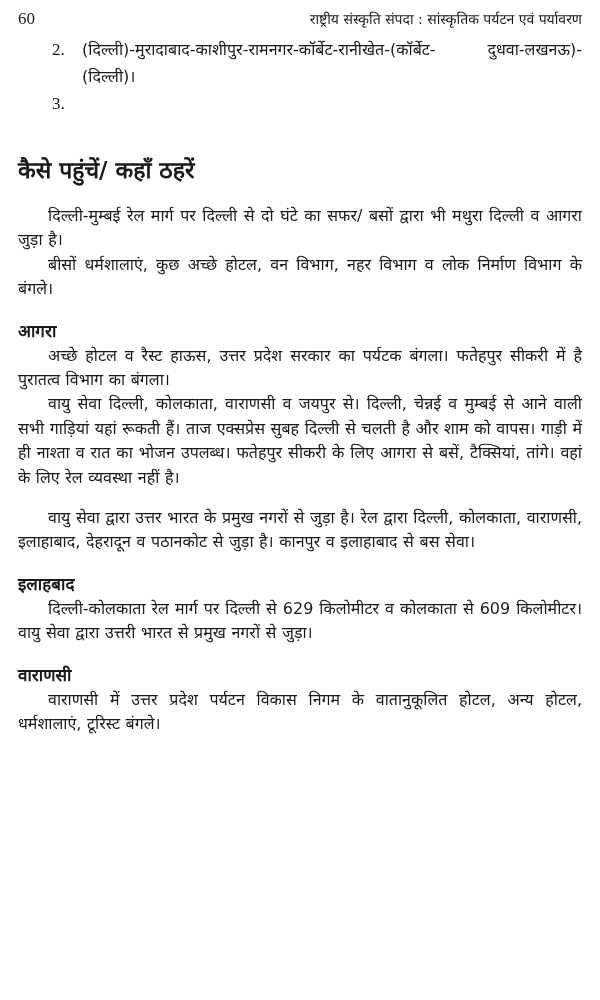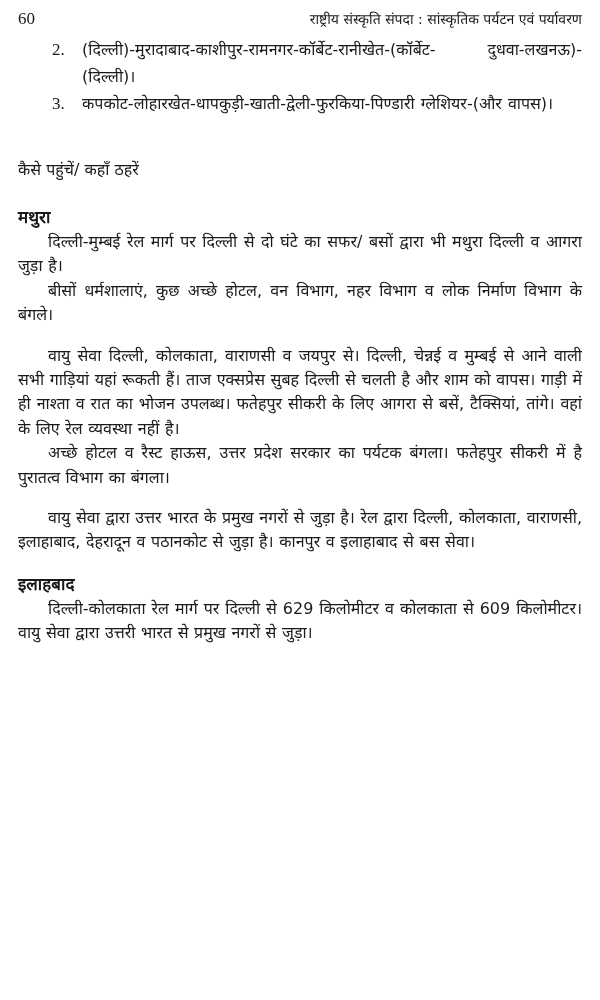--- a/index.html
+++ b/index.html
@@ -70,22 +70,22 @@
       font-size: 17px;
     }
     .content {
       position: absolute;
       top: 156px;
       left: 18px;
       right: 18px;
     }
     .main-heading {
       font-family: "DejaVu Sans", sans-serif;
-      font-weight: normal;
-      font-size: 16px;
+      font-weight: bold;
+      font-size: 23px;
       line-height: 28px;
       margin: 0 0 20px 0;
     }
     .city {
       margin-bottom: 16px;
     }
     .city-heading {
       font-family: "DejaVu Sans", sans-serif;
       font-weight: bold;
       font-size: 17px;
@@ -112,44 +112,45 @@
     <span class="book-title">राष्ट्रीय संस्कृति संपदा : सांस्कृतिक पर्यटन एवं पर्यावरण</span>
   </div>
 
   <ol class="route-list">
     <li class="route-item">
       <span class="route-num">2.</span>
       <span>(दिल्ली)-मुरादाबाद-काशीपुर-रामनगर-कॉर्बेट-रानीखेत-(कॉर्बेट- दुधवा-लखनऊ)-(दिल्ली)।</span>
     </li>
     <li class="route-item">
       <span class="route-num">3.</span>
-      <span>कपकोट-लोहारखेत-धापकुड़ी-खाती-द्वेली-फुरकिया-पिण्डारी ग्लेशियर-(और वापस)।</span>
     </li>
   </ol>
 
   <div class="content">
     <h2 class="main-heading">कैसे पहुंचें/ कहाँ ठहरें</h2>
 
     <div class="city">
-      <h3 class="city-heading">मथुरा</h3>
       <p class="para">दिल्ली-मुम्बई रेल मार्ग पर दिल्ली से दो घंटे का सफर/ बसों द्वारा भी मथुरा दिल्ली व आगरा जुड़ा है।</p>
       <p class="para">बीसों धर्मशालाएं, कुछ अच्छे होटल, वन विभाग, नहर विभाग व लोक निर्माण विभाग के बंगले।</p>
     </div>
 
     <div class="city">
+      <h3 class="city-heading">आगरा</h3>
+      <p class="para">अच्छे होटल व रैस्ट हाऊस, उत्तर प्रदेश सरकार का पर्यटक बंगला। फतेहपुर सीकरी में है पुरातत्व विभाग का बंगला।</p>
       <p class="para">वायु सेवा दिल्ली, कोलकाता, वाराणसी व जयपुर से। दिल्ली, चेन्नई व मुम्बई से आने वाली सभी गाड़ियां यहां रूकती हैं। ताज एक्सप्रेस सुबह दिल्ली से चलती है और शाम को वापस। गाड़ी में ही नाश्ता व रात का भोजन उपलब्ध। फतेहपुर सीकरी के लिए आगरा से बसें, टैक्सियां, तांगे। वहां के लिए रेल व्यवस्था नहीं है।</p>
-      <p class="para">अच्छे होटल व रैस्ट हाऊस, उत्तर प्रदेश सरकार का पर्यटक बंगला। फतेहपुर सीकरी में है पुरातत्व विभाग का बंगला।</p>
     </div>
 
     <div class="city">
       <p class="para">वायु सेवा द्वारा उत्तर भारत के प्रमुख नगरों से जुड़ा है। रेल द्वारा दिल्ली, कोलकाता, वाराणसी, इलाहाबाद, देहरादून व पठानकोट से जुड़ा है। कानपुर व इलाहाबाद से बस सेवा।</p>
     </div>
 
     <div class="city">
       <h3 class="city-heading">इलाहबाद</h3>
       <p class="para">दिल्ली-कोलकाता रेल मार्ग पर दिल्ली से 629 किलोमीटर व कोलकाता से 609 किलोमीटर। वायु सेवा द्वारा उत्तरी भारत से प्रमुख नगरों से जुड़ा।</p>
     </div>
 
     <div class="city">
+      <h3 class="city-heading">वाराणसी</h3>
+      <p class="para">वाराणसी में उत्तर प्रदेश पर्यटन विकास निगम के वातानुकूलित होटल, अन्य होटल, धर्मशालाएं, टूरिस्ट बंगले।</p>
     </div>
   </div>
 
 </div>
 
 </body></html>

